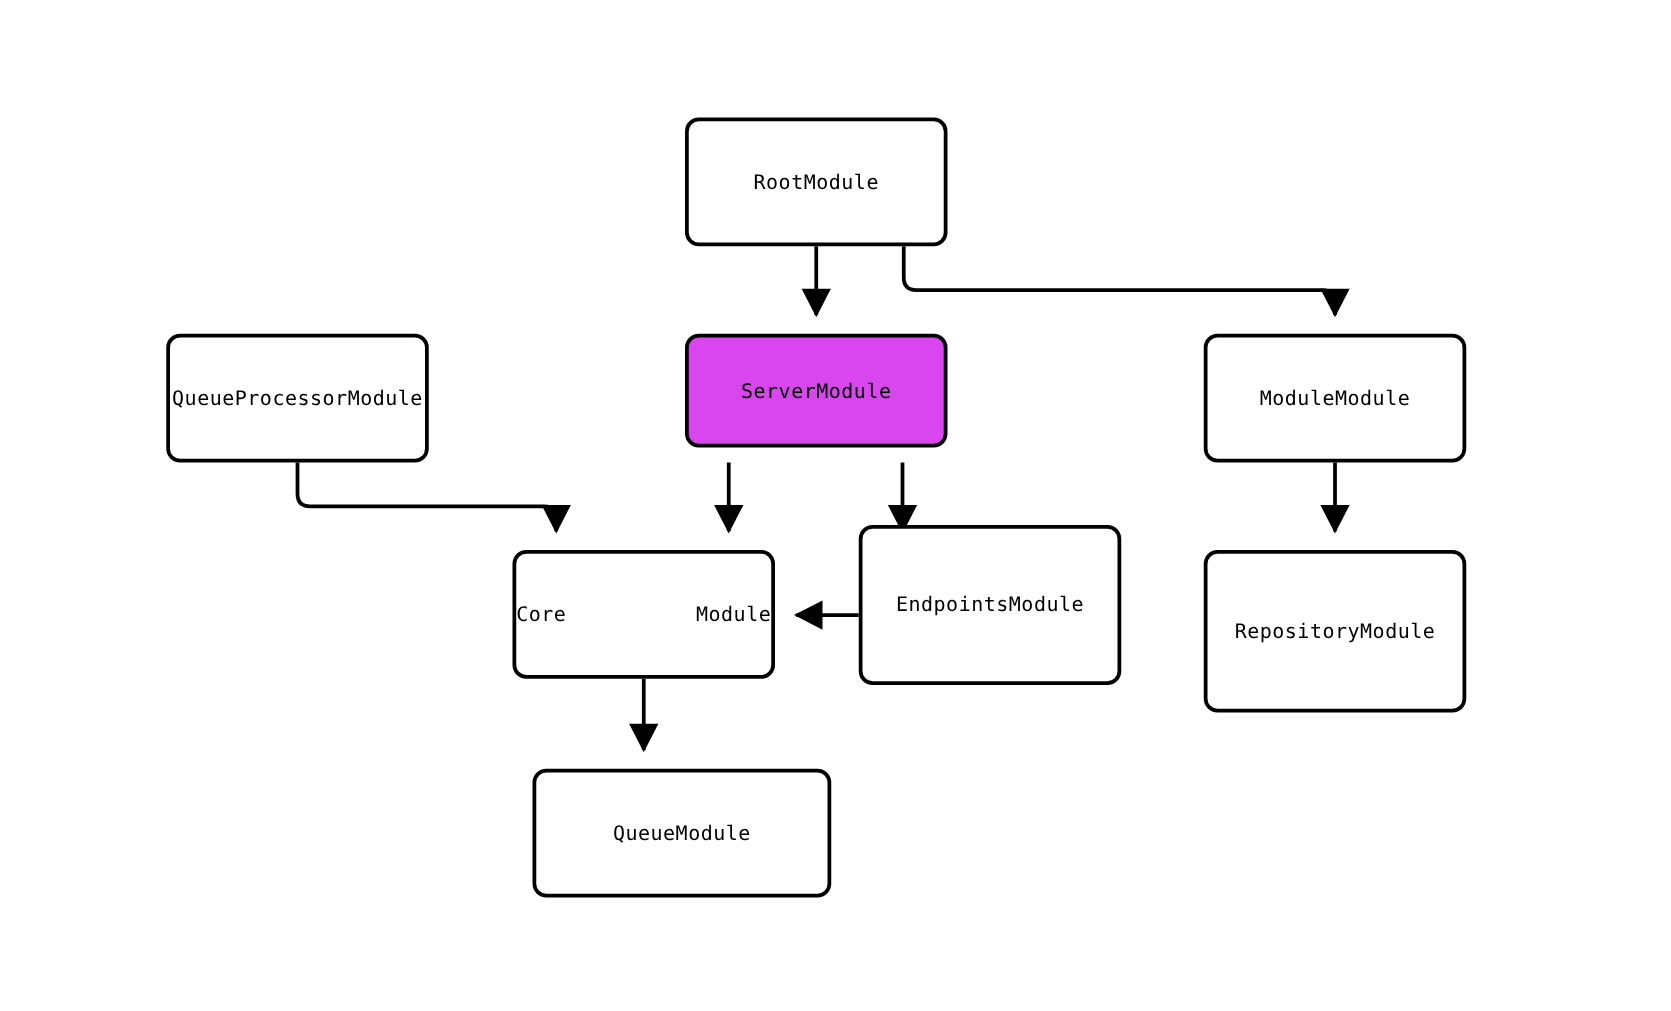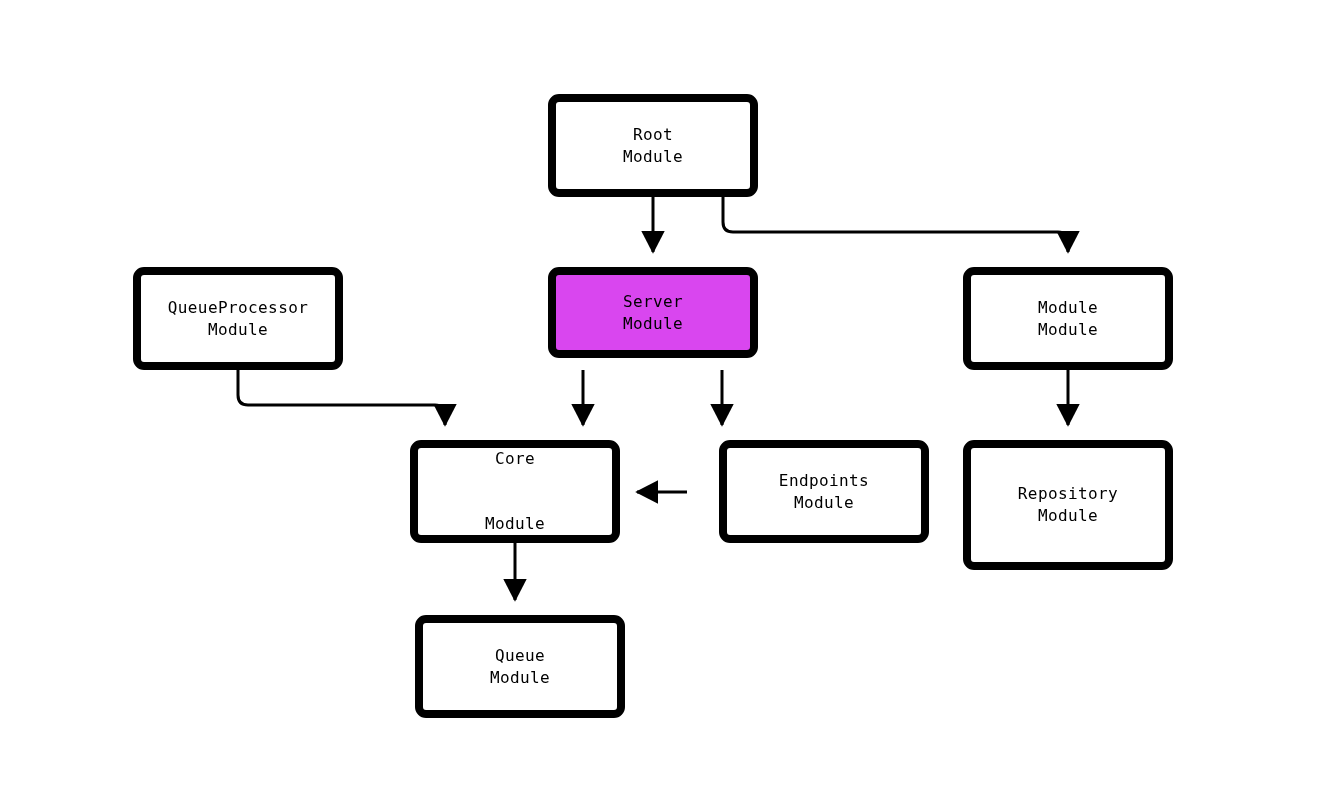--- a/index.html
+++ b/index.html
@@ -25,24 +25,24 @@
     left: 0;
     top: 0;
     width: 1337px;
     height: 809px;
     pointer-events: none;
   }
   .node {
     position: absolute;
     box-sizing: border-box;
     background: #ffffff;
-    border: 8px solid #15803d;
+    border: 3px solid #15803d;
     border-radius: 11px;
     display: flex;
-    flex-direction: column;
+    flex-direction: row;
     align-items: center;
     justify-content: center;
     z-index: 2;
   }
   .node-label {
     color: #000000;
     font-family: "DejaVu Sans Mono", "Liberation Mono", monospace;
     font-size: 16px;
     line-height: 22px;
     font-weight: 400;
@@ -92,28 +92,28 @@
   <div class="node" style="left: 963px; top: 267px; width: 210px; height: 103px; border-color: rgb(0, 0, 0); background: rgb(255, 255, 255);">
     <span class="node-label">Module</span>
     <span class="node-label">Module</span>
   </div>
 
   <div class="node" style="left: 410px; top: 440px; width: 210px; height: 103px; border-color: rgb(0, 0, 0); background: rgb(255, 255, 255); justify-content: space-between;">
     <span class="node-label">Core</span>
     <span class="node-label">Module</span>
   </div>
 
-  <div class="node" style="left: 687px; top: 440px; width: 210px; height: 103px; border-color: rgb(0, 0, 0); background: rgb(255, 255, 255); margin-left: 32px;">
+  <div class="node" style="left: 687px; top: 420px; width: 210px; height: 128px; border-color: rgb(0, 0, 0); background: rgb(255, 255, 255);">
     <span class="node-label">Endpoints</span>
     <span class="node-label">Module</span>
   </div>
 
   <div class="node" style="left: 963px; top: 440px; width: 210px; height: 130px; border-color: rgb(0, 0, 0); background: rgb(255, 255, 255);">
     <span class="node-label">Repository</span>
     <span class="node-label">Module</span>
   </div>
 
-  <div class="node" style="left: 415px; top: 615px; width: 210px; height: 103px; border-color: rgb(0, 0, 0); background: rgb(255, 255, 255);">
+  <div class="node" style="left: 426px; top: 615px; width: 239px; height: 103px; border-color: rgb(0, 0, 0); background: rgb(255, 255, 255);">
     <span class="node-label">Queue</span>
     <span class="node-label">Module</span>
   </div>
 
 </div>
 
 </body></html>

